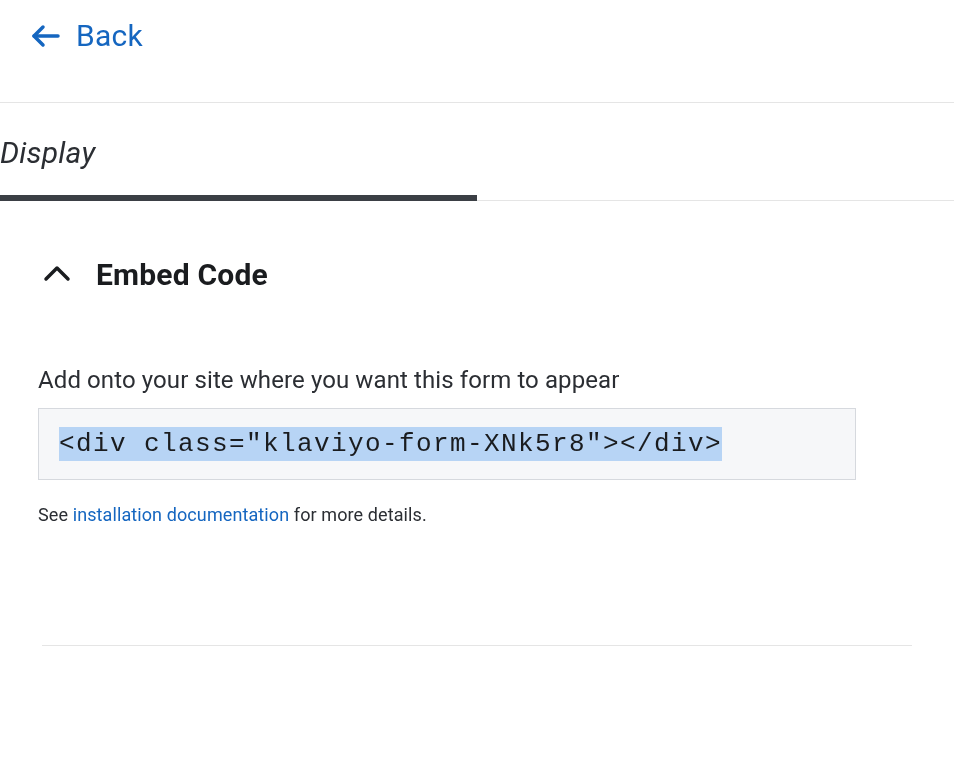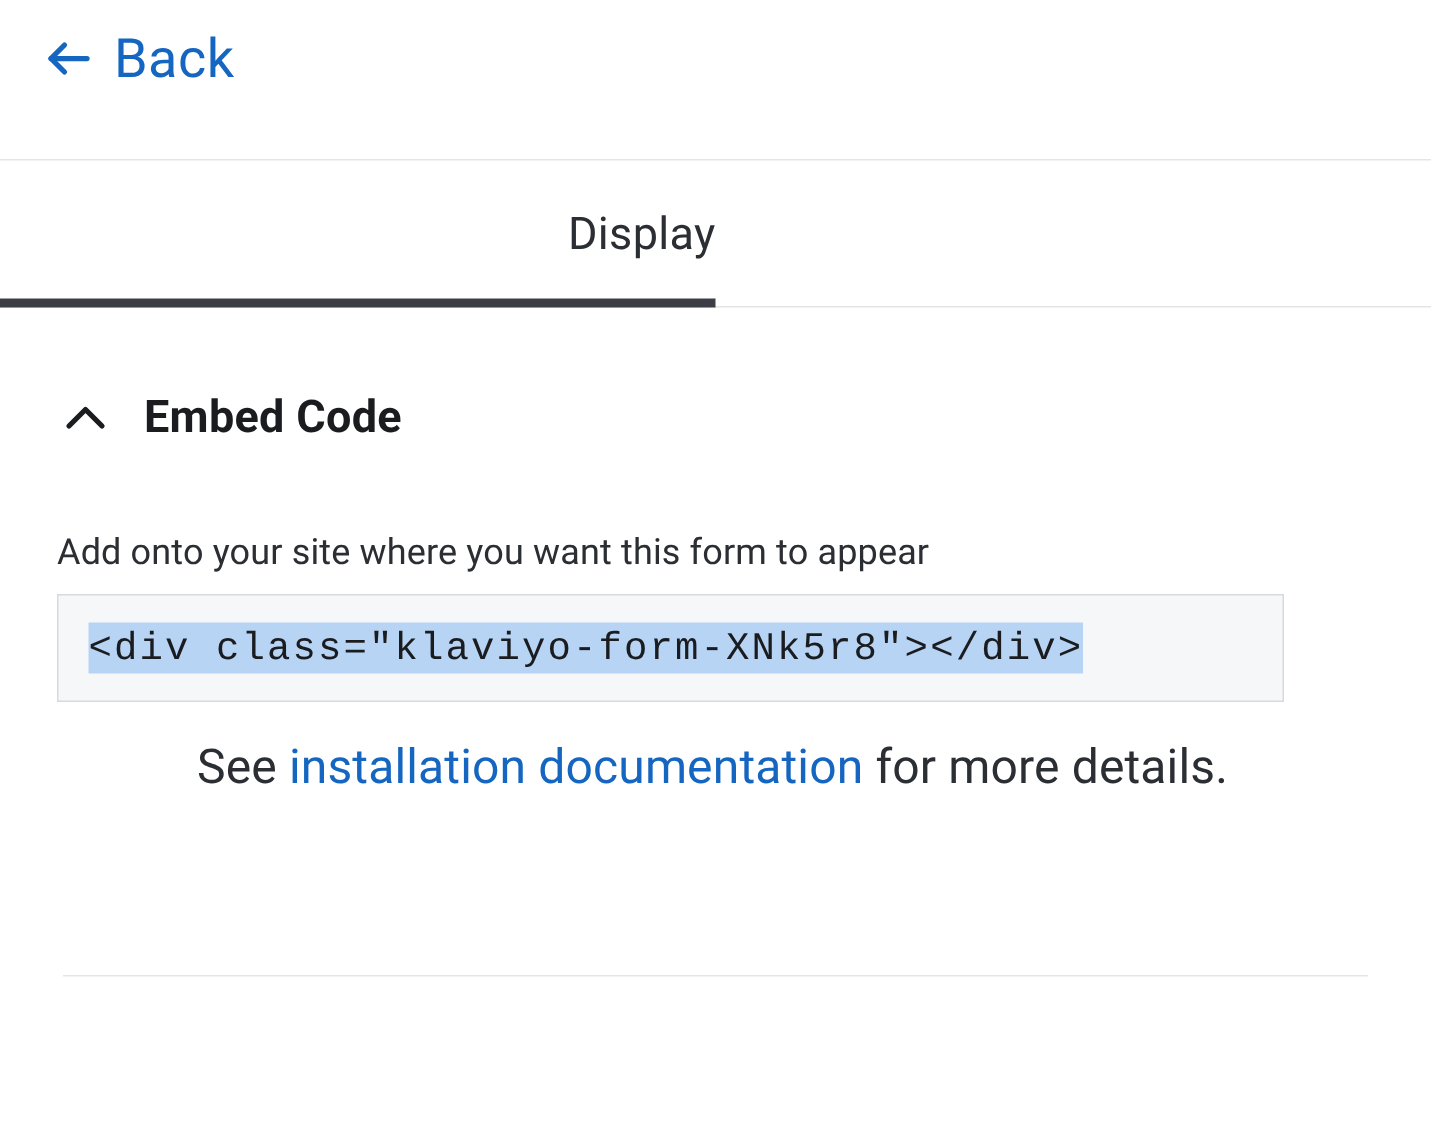--- a/index.html
+++ b/index.html
@@ -28,59 +28,60 @@
     .back-arrow-svg {
       width: 32px;
       height: 32px;
       stroke: #1566c0;
       stroke-width: 3.5;
       fill: none;
       stroke-linecap: round;
       stroke-linejoin: round;
     }
     .back-text {
-      font-size: 36px;
+      font-size: 30px;
       font-weight: 400;
       color: #1566c0;
       letter-spacing: 0.3px;
     }
     .tabs {
       display: flex;
       border-top: 1px solid #e5e5e5;
       border-bottom: 1px solid #e5e5e5;
       margin-top: 28px;
     }
     .tab {
       flex: 0 0 50%;
-      text-align: right;
+      text-align: left;
       font-size: 30px;
       font-weight: 400;
       color: #2b2e33;
       padding: 32px 0 30px 0;
       cursor: pointer;
       position: relative;
       letter-spacing: 0.2px;
+      font-style: italic;
     }
     .tab.active::after {
       content: "";
       position: absolute;
       left: 0;
       right: 0;
       bottom: -1px;
       height: 6px;
       background: #3b3f45;
     }
     .panel {
       padding: 56px 42px 0 42px;
     }
     .section-header {
       display: flex;
       align-items: center;
       gap: 24px;
-      margin-bottom: 58px;
+      margin-bottom: 74px;
       cursor: pointer;
     }
     .chevron-svg {
       width: 30px;
       height: 30px;
       stroke: #1a1c1f;
       stroke-width: 3.5;
       fill: none;
       stroke-linecap: round;
       stroke-linejoin: round;
@@ -110,26 +111,25 @@
       font-size: 26px;
       color: #1a1c1f;
       letter-spacing: 1.4px;
       white-space: nowrap;
     }
     .code-highlight {
       background: #b7d4f5;
       padding: 2px 0;
     }
     .help-line {
-      font-size: 32px;
+      font-size: 18px;
       margin-left: -4px;
       margin-top: 24px;
       color: #2b2e33;
       letter-spacing: 0.1px;
-      text-align: center;
     }
     .help-link {
       color: #1566c0;
       text-decoration: none;
       cursor: pointer;
     }
     .bottom-divider {
       border: none;
       border-top: 1px solid #e5e5e5;
       margin: 120px 42px 0 42px;

